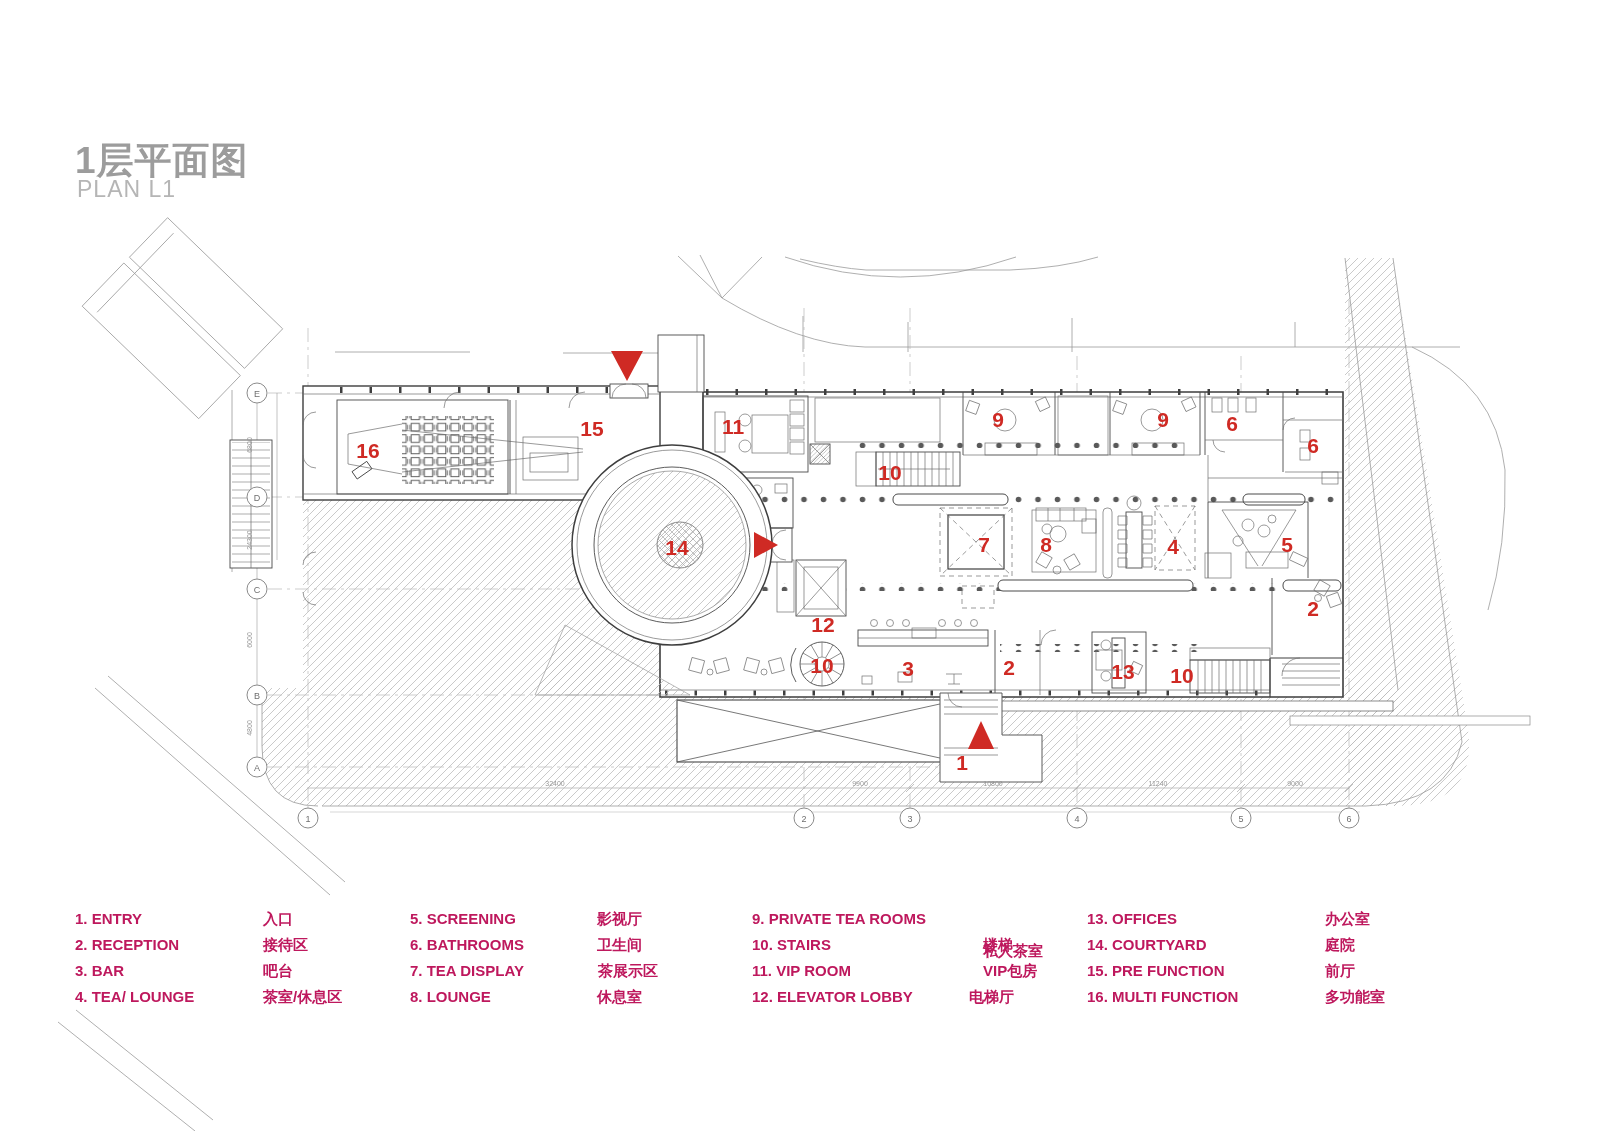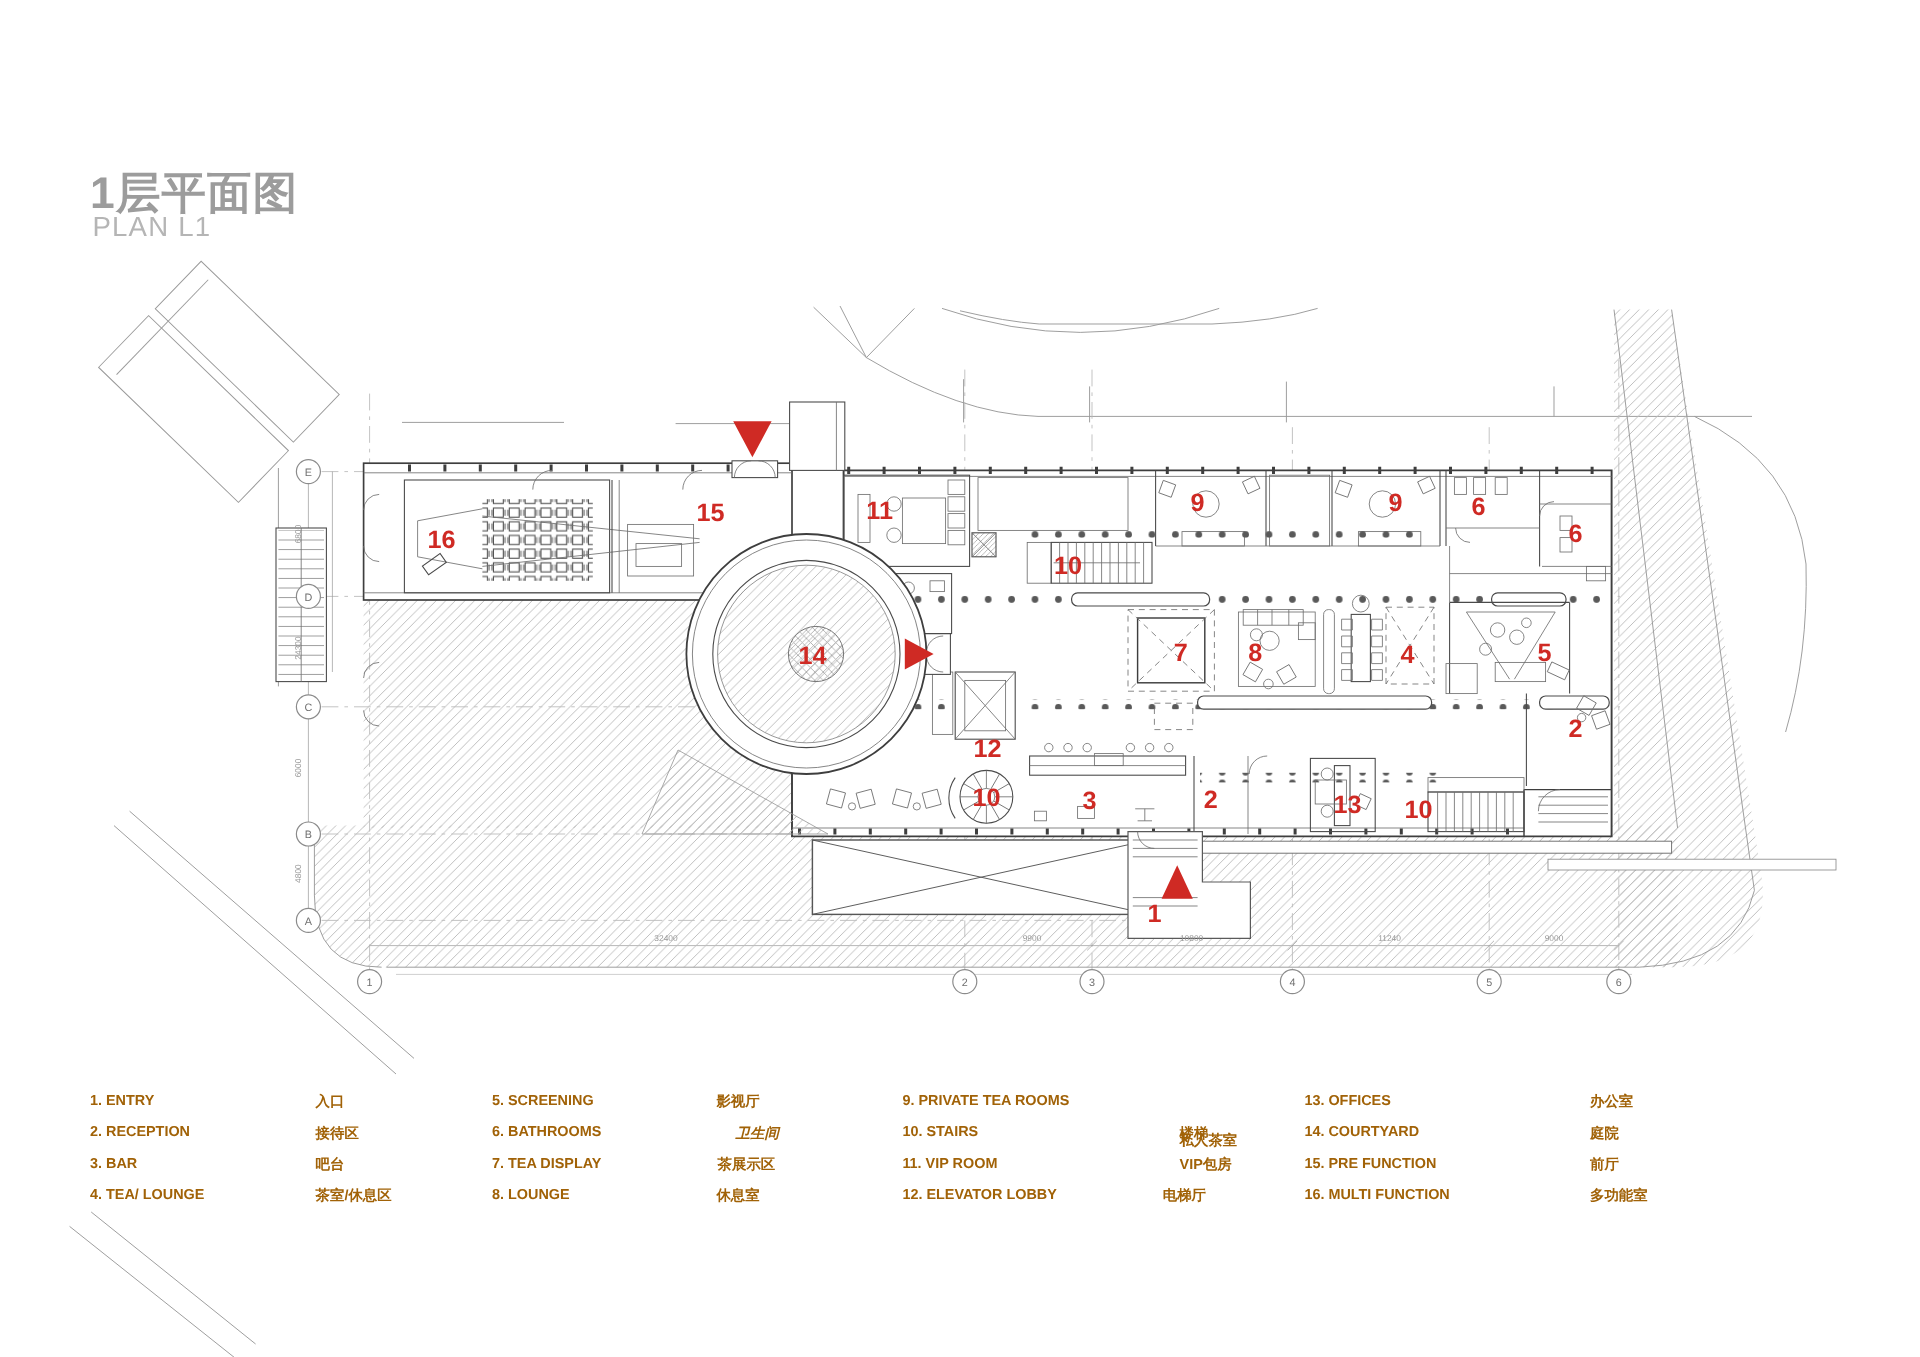--- a/index.html
+++ b/index.html
@@ -3,21 +3,21 @@
 <meta charset="utf-8">
 <style>
   html,body{margin:0;padding:0;background:#ffffff;}
   #stage{position:relative;width:1600px;height:1131px;background:#ffffff;overflow:hidden;
          font-family:"Liberation Sans", sans-serif;}
   
   .title{position:absolute;left:75px;top:136px;font-size:37px;font-weight:bold;color:#9c9c9c;letter-spacing:1px;}
   .subtitle{position:absolute;left:77px;top:176px;font-size:23px;color:#b5b5b5;letter-spacing:1px;}
   
   .legend-col{position:absolute;top:910px;}
-  .legend-item{position:relative;height:26px;font-size:12px;color:#a16207;font-weight:600;white-space:nowrap;}
+  .legend-item{position:relative;height:26px;font-size:15px;color:#be185d;font-weight:600;white-space:nowrap;}
   .legend-en{display:inline-block;}
   .legend-cn{position:absolute;top:0;}
   
   .plan-label{position:absolute;transform:translate(-50%,-50%);color:#cf2a24;font-size:21px;font-weight:bold;
               line-height:1;z-index:5;}
   .bubble{position:absolute;transform:translate(-50%,-50%);width:19px;height:19px;border:1px solid #8b8b8b;
           border-radius:50%;background:#fff;color:#6f6f6f;font-size:9px;display:flex;align-items:center;
           justify-content:center;z-index:4;}
   .dim-text{position:absolute;transform:translate(-50%,-50%);color:#979797;font-size:7px;z-index:4;white-space:nowrap;}
   .dim-text.rot{transform:translate(-50%,-50%) rotate(-90deg);}
@@ -429,21 +429,21 @@
 
   <div>
       <div class="legend-col" style="left: 75px;">
         <div class="legend-item"><span class="legend-en">1. ENTRY</span><span class="legend-cn" style="left: 188px;">入口</span></div>
         <div class="legend-item"><span class="legend-en">2. RECEPTION</span><span class="legend-cn" style="left: 188px;">接待区</span></div>
         <div class="legend-item"><span class="legend-en">3. BAR</span><span class="legend-cn" style="left: 188px;">吧台</span></div>
         <div class="legend-item"><span class="legend-en">4. TEA/ LOUNGE</span><span class="legend-cn" style="left: 188px;">茶室/休息区</span></div>
       </div>
       <div class="legend-col" style="left: 410px;">
         <div class="legend-item"><span class="legend-en">5. SCREENING</span><span class="legend-cn" style="left: 187px;">影视厅</span></div>
-        <div class="legend-item"><span class="legend-en">6. BATHROOMS</span><span class="legend-cn" style="left: 203px; font-style: italic;">卫生间</span></div>
+        <div class="legend-item"><span class="legend-en">6. BATHROOMS</span><span class="legend-cn" style="left: 187px;">卫生间</span></div>
         <div class="legend-item"><span class="legend-en">7. TEA DISPLAY</span><span class="legend-cn" style="left: 188px;">茶展示区</span></div>
         <div class="legend-item"><span class="legend-en">8. LOUNGE</span><span class="legend-cn" style="left: 187px;">休息室</span></div>
       </div>
       <div class="legend-col" style="left: 752px;">
         <div class="legend-item"><span class="legend-en">9. PRIVATE TEA ROOMS</span><span class="legend-cn" style="left: 231px; margin-top: 32px;">私人茶室</span></div>
         <div class="legend-item"><span class="legend-en">10. STAIRS</span><span class="legend-cn" style="left: 231px;">楼梯</span></div>
         <div class="legend-item"><span class="legend-en">11. VIP ROOM</span><span class="legend-cn" style="left: 231px;">VIP包房</span></div>
         <div class="legend-item"><span class="legend-en">12. ELEVATOR LOBBY</span><span class="legend-cn" style="left: 217px;">电梯厅</span></div>
       </div>
       <div class="legend-col" style="left: 1087px;">

